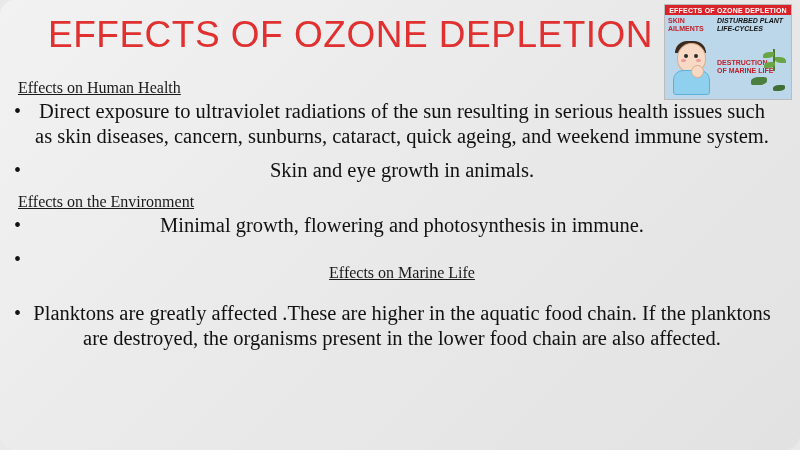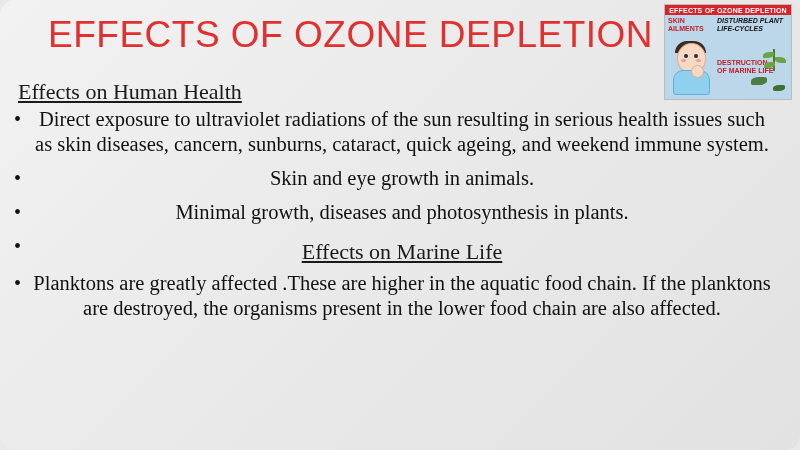--- a/index.html
+++ b/index.html
@@ -33,21 +33,21 @@
     letter-spacing: 0.5px;
     white-space: nowrap;
   }
   .body-area {
     position: absolute;
     left: 14px;
     top: 78px;
     width: 760px;
   }
   .heading {
-    font-size: 22px;
+    font-size: 16px;
     color: #1a1a1a;
     text-decoration: underline;
     margin: 0 0 1px 4px;
     line-height: 1.25;
   }
   .bullet-line {
     display: flex;
     align-items: flex-start;
     font-size: 20.5px;
     color: #111;
@@ -290,32 +290,33 @@
     <div>
       <div class="bullet-line bullet-para">
         <span class="dot">•</span>
         <span class="txt">Skin and eye growth in animals.</span>
       </div>
     </div>
 
     <div class="spacer-sm"></div>
 
     <div>
+      <div class="heading">Effects on the Environment</div>
       <div class="bullet-line bullet-para">
         <span class="dot">•</span>
-        <span class="txt">Minimal growth, diseases and photosynthesis in plants.</span>
+        <span class="txt">Minimal growth, flowering and photosynthesis in immune.</span>
       </div>
     </div>
 
     <div class="spacer-sm"></div>
 
     <div>
       <div class="bullet-line">
         <span class="dot">•</span>
-        <span class="txt heading" style="margin:4px;">Effects on Marine Life</span>
+        <span class="txt heading" style="margin:16px;">Effects on Marine Life</span>
       </div>
       <div class="bullet-line bullet-para">
         <span class="dot">•</span>
         <span class="txt">Planktons are greatly affected .These are higher in the aquatic food chain. If the planktons are destroyed, the organisms present in the lower food chain are also affected.</span>
       </div>
     </div>
 
   </div>
 </div>
 

